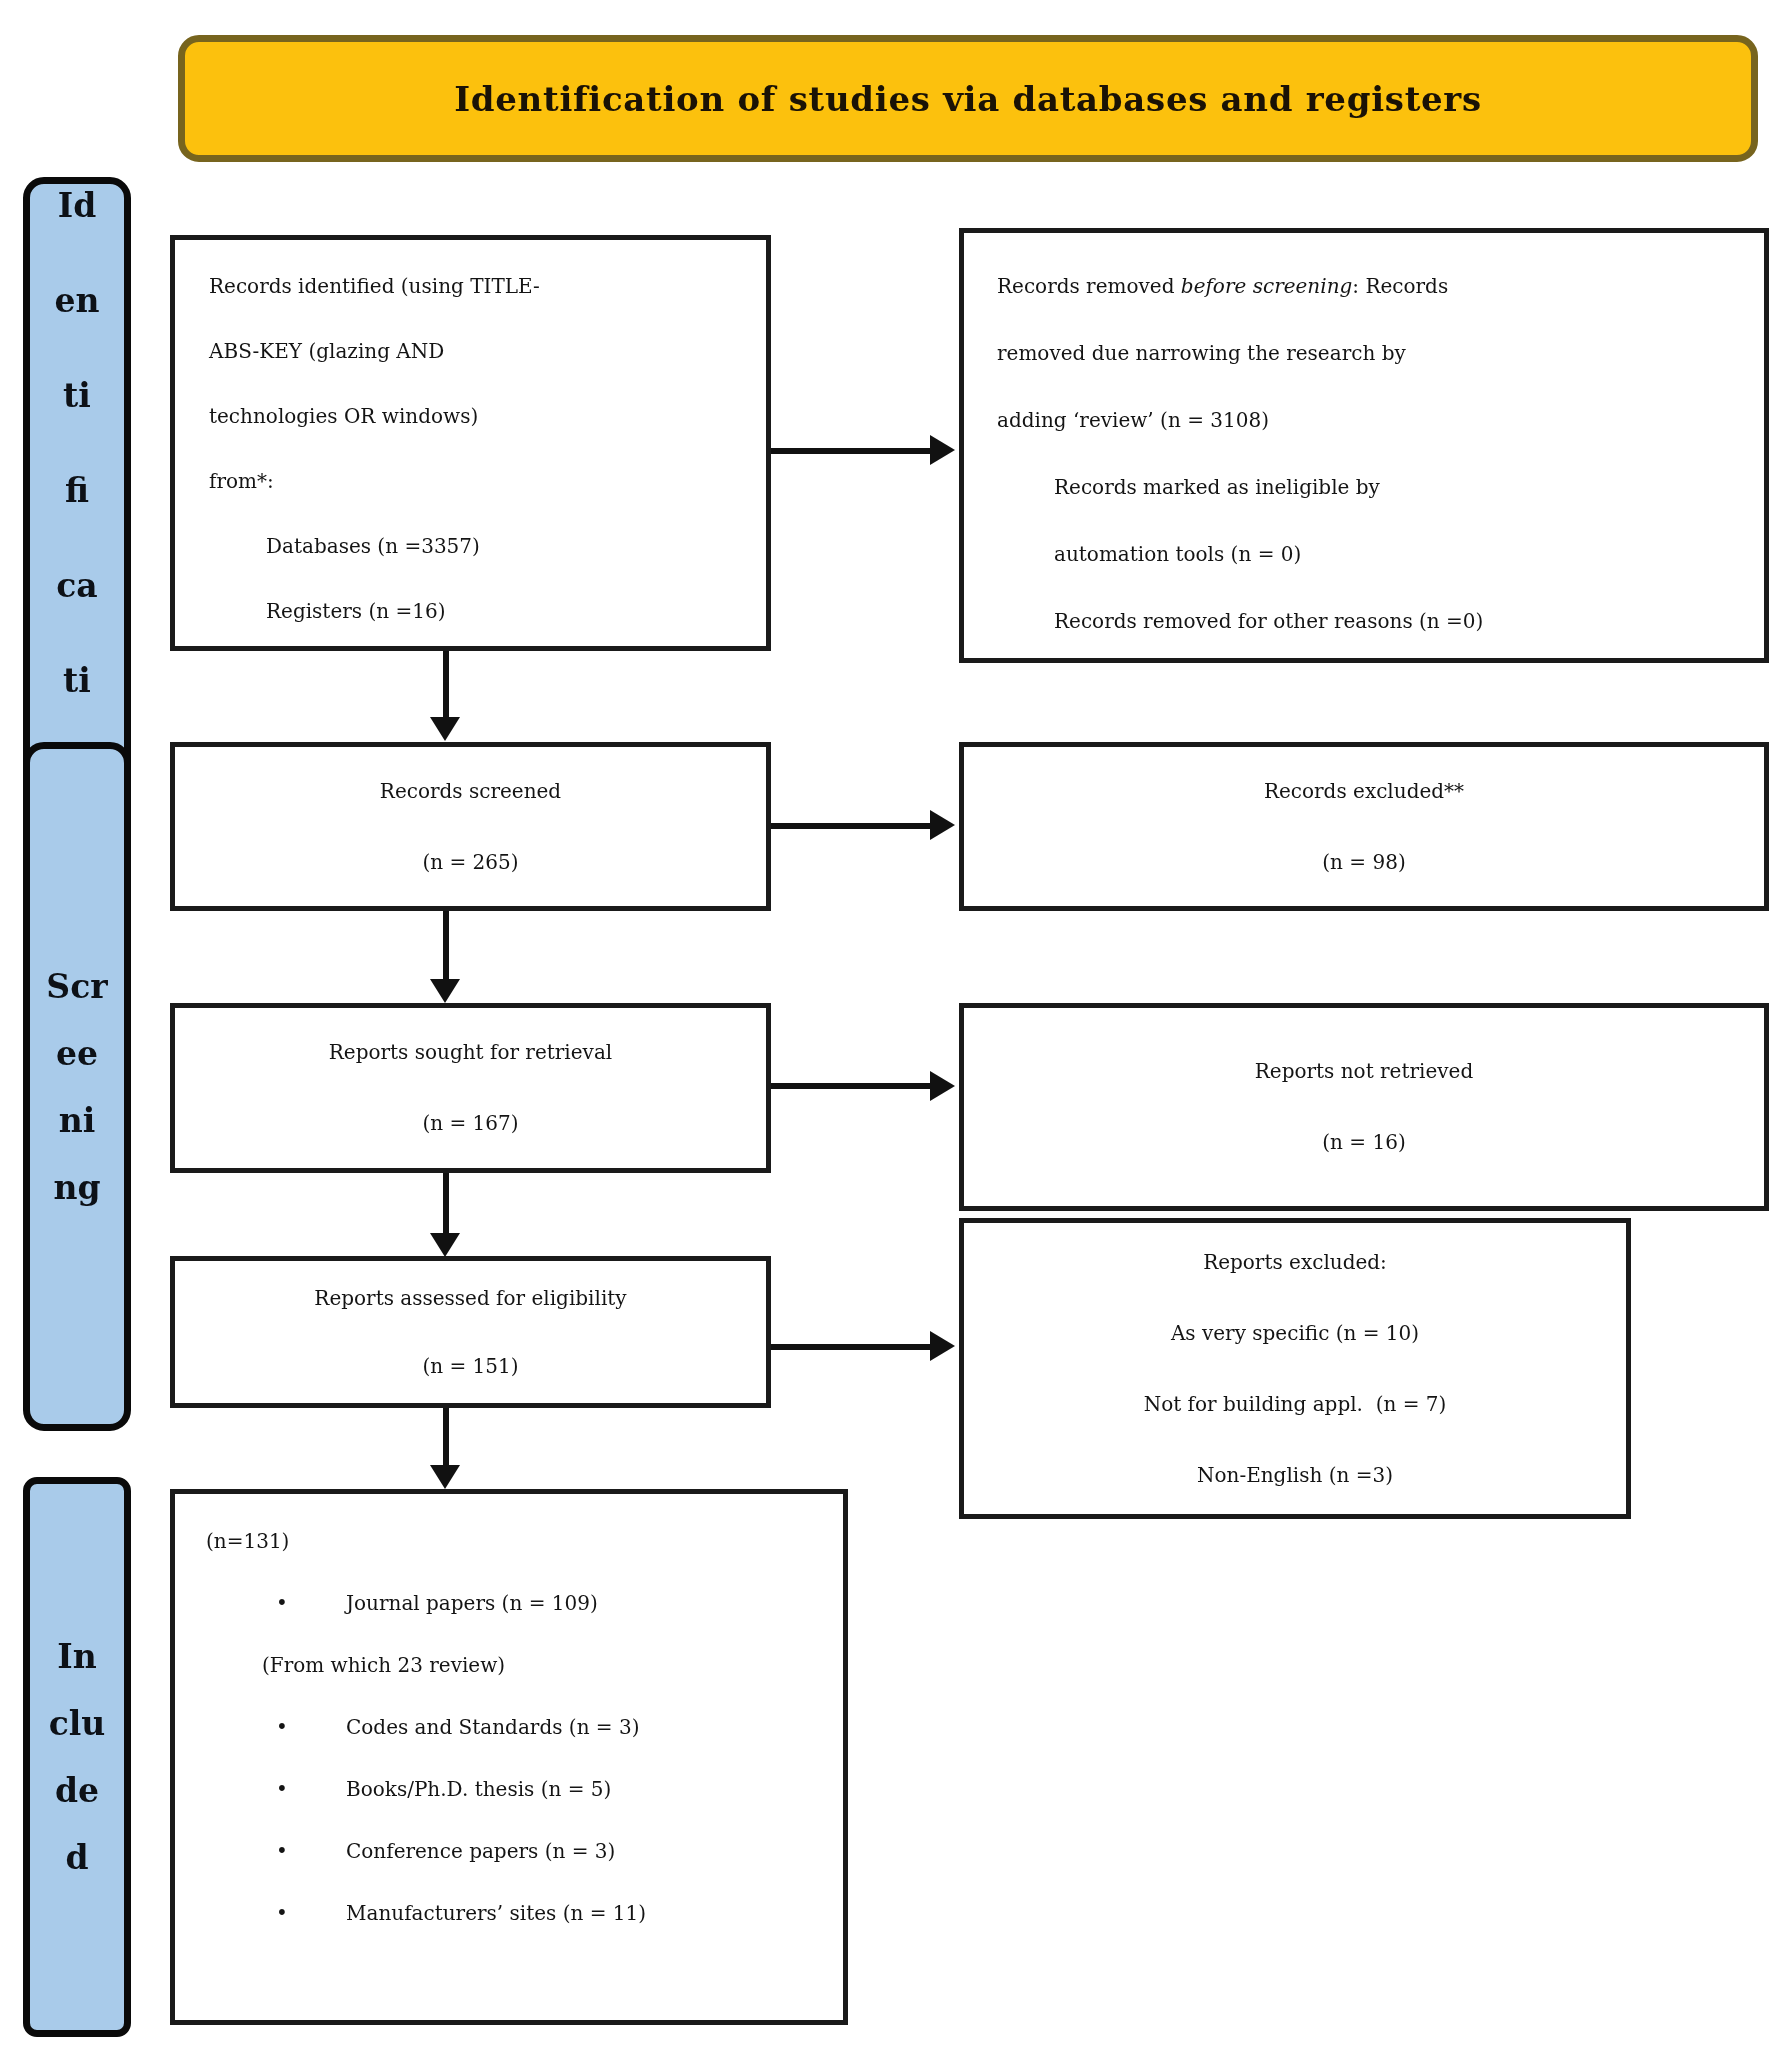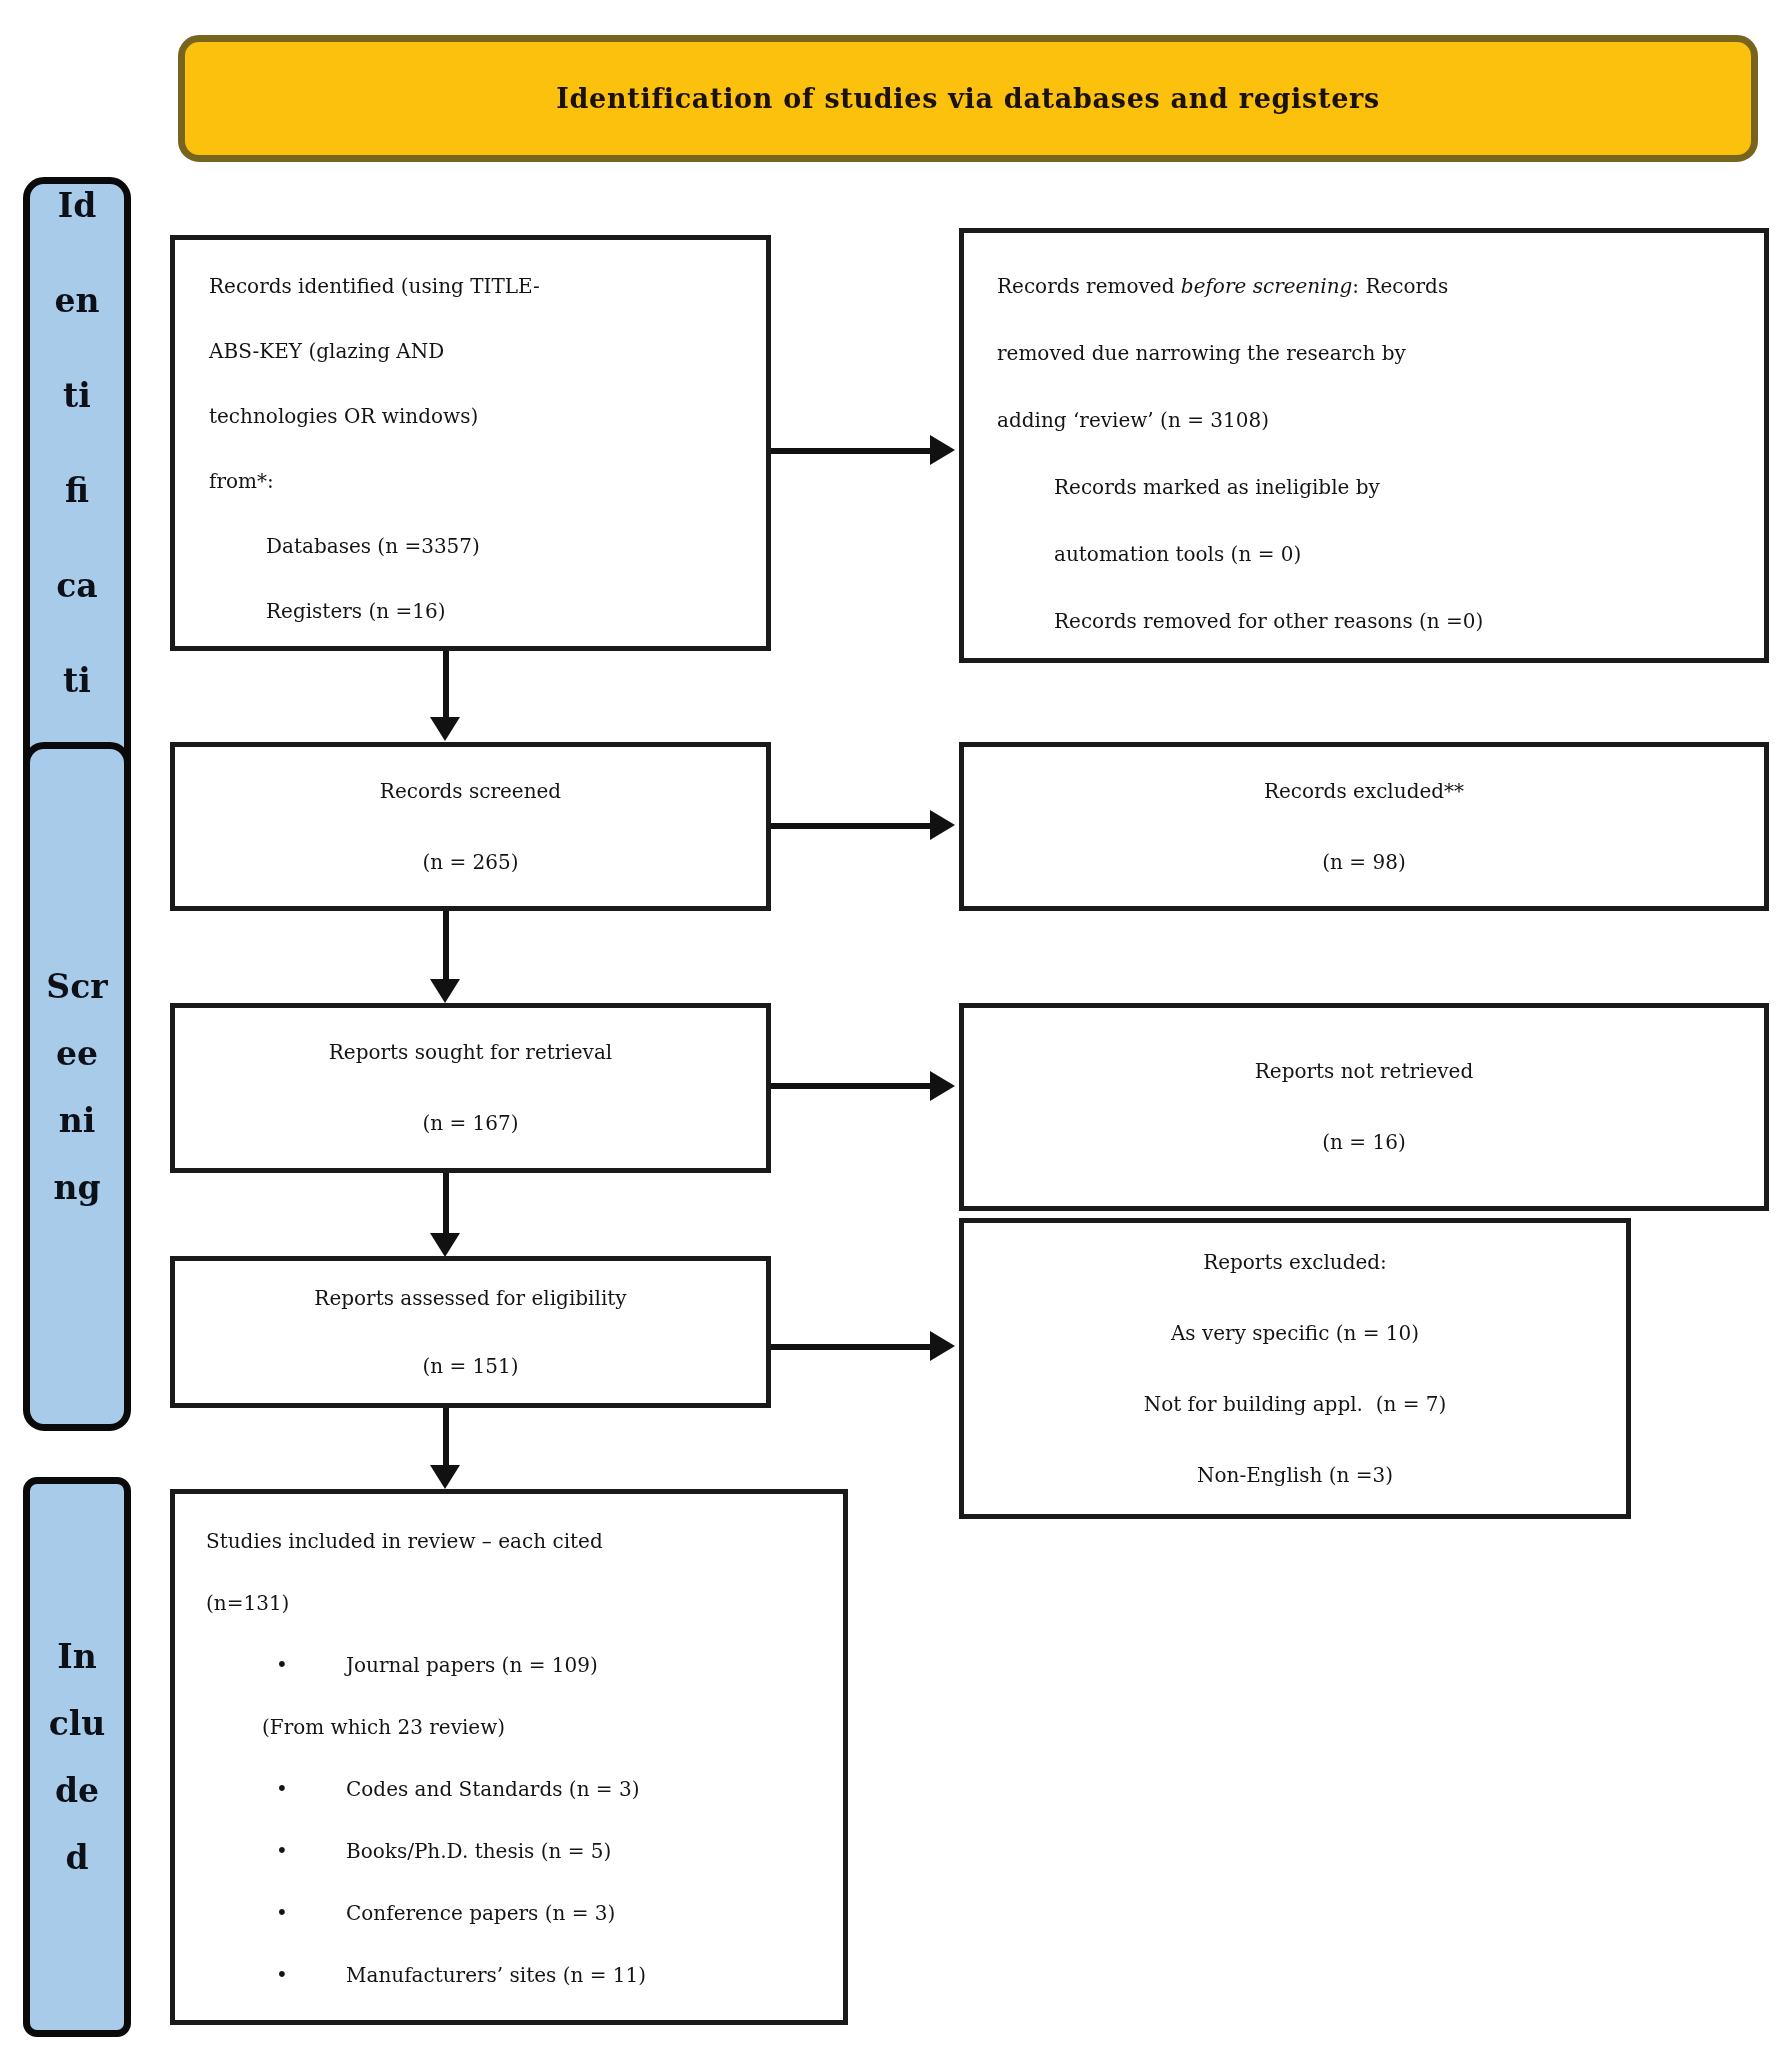--- a/index.html
+++ b/index.html
@@ -16,21 +16,21 @@
     position:relative;width:1785px;height:2046px;background:#ffffff;
     font-family:"DejaVu Serif","Liberation Serif",serif;color:var(--text);
     overflow:hidden;
   }
   
   .banner{
     position:absolute;left:178px;top:35px;width:1580px;height:127px;
     box-sizing:border-box;background:var(--banner-fill);
     border:7.8px solid var(--banner-border);border-radius:21px;
     display:flex;align-items:center;justify-content:center;
-    font-weight:bold;font-size:27px;color:#1a1205;letter-spacing:0.7px;
+    font-weight:bold;font-size:34px;color:#1a1205;letter-spacing:0.7px;
   }
   
   .stage{
     position:absolute;left:23px;width:108px;box-sizing:border-box;
     background:var(--stage-fill);border:7.8px solid var(--stage-border);border-radius:21px;
     display:flex;flex-direction:column;align-items:center;justify-content:center;
     font-weight:bold;font-size:33px;line-height:67px;color:#0d1117;text-align:center;
   }
   #stage-identification{top:177px;height:626px;gap:28px;}
   #stage-screening{top:742px;height:689px;}
@@ -140,21 +140,20 @@
   </div>
 
   <div class="wbox cbox" id="box-h">
     <div>Reports excluded:</div>
     <div>As very specific (n = 10)</div>
     <div>Not for building appl.&nbsp; (n = 7)</div>
     <div>Non-English (n =3)</div>
   </div>
 
   <div class="wbox" id="box-i">
-    <div class="tline">Studies included in review – each cited</div>
     <div class="tline">(n=131)</div>
     <div class="brow">
       <span class="bdot">•</span>
         <span>Journal papers (n = 109)</span>
     </div>
     <div class="tline bcont">(From which 23 review)</div>
     <div class="brow">
       <span class="bdot">•</span>
         <span>Codes and Standards (n = 3)</span>
     </div>

